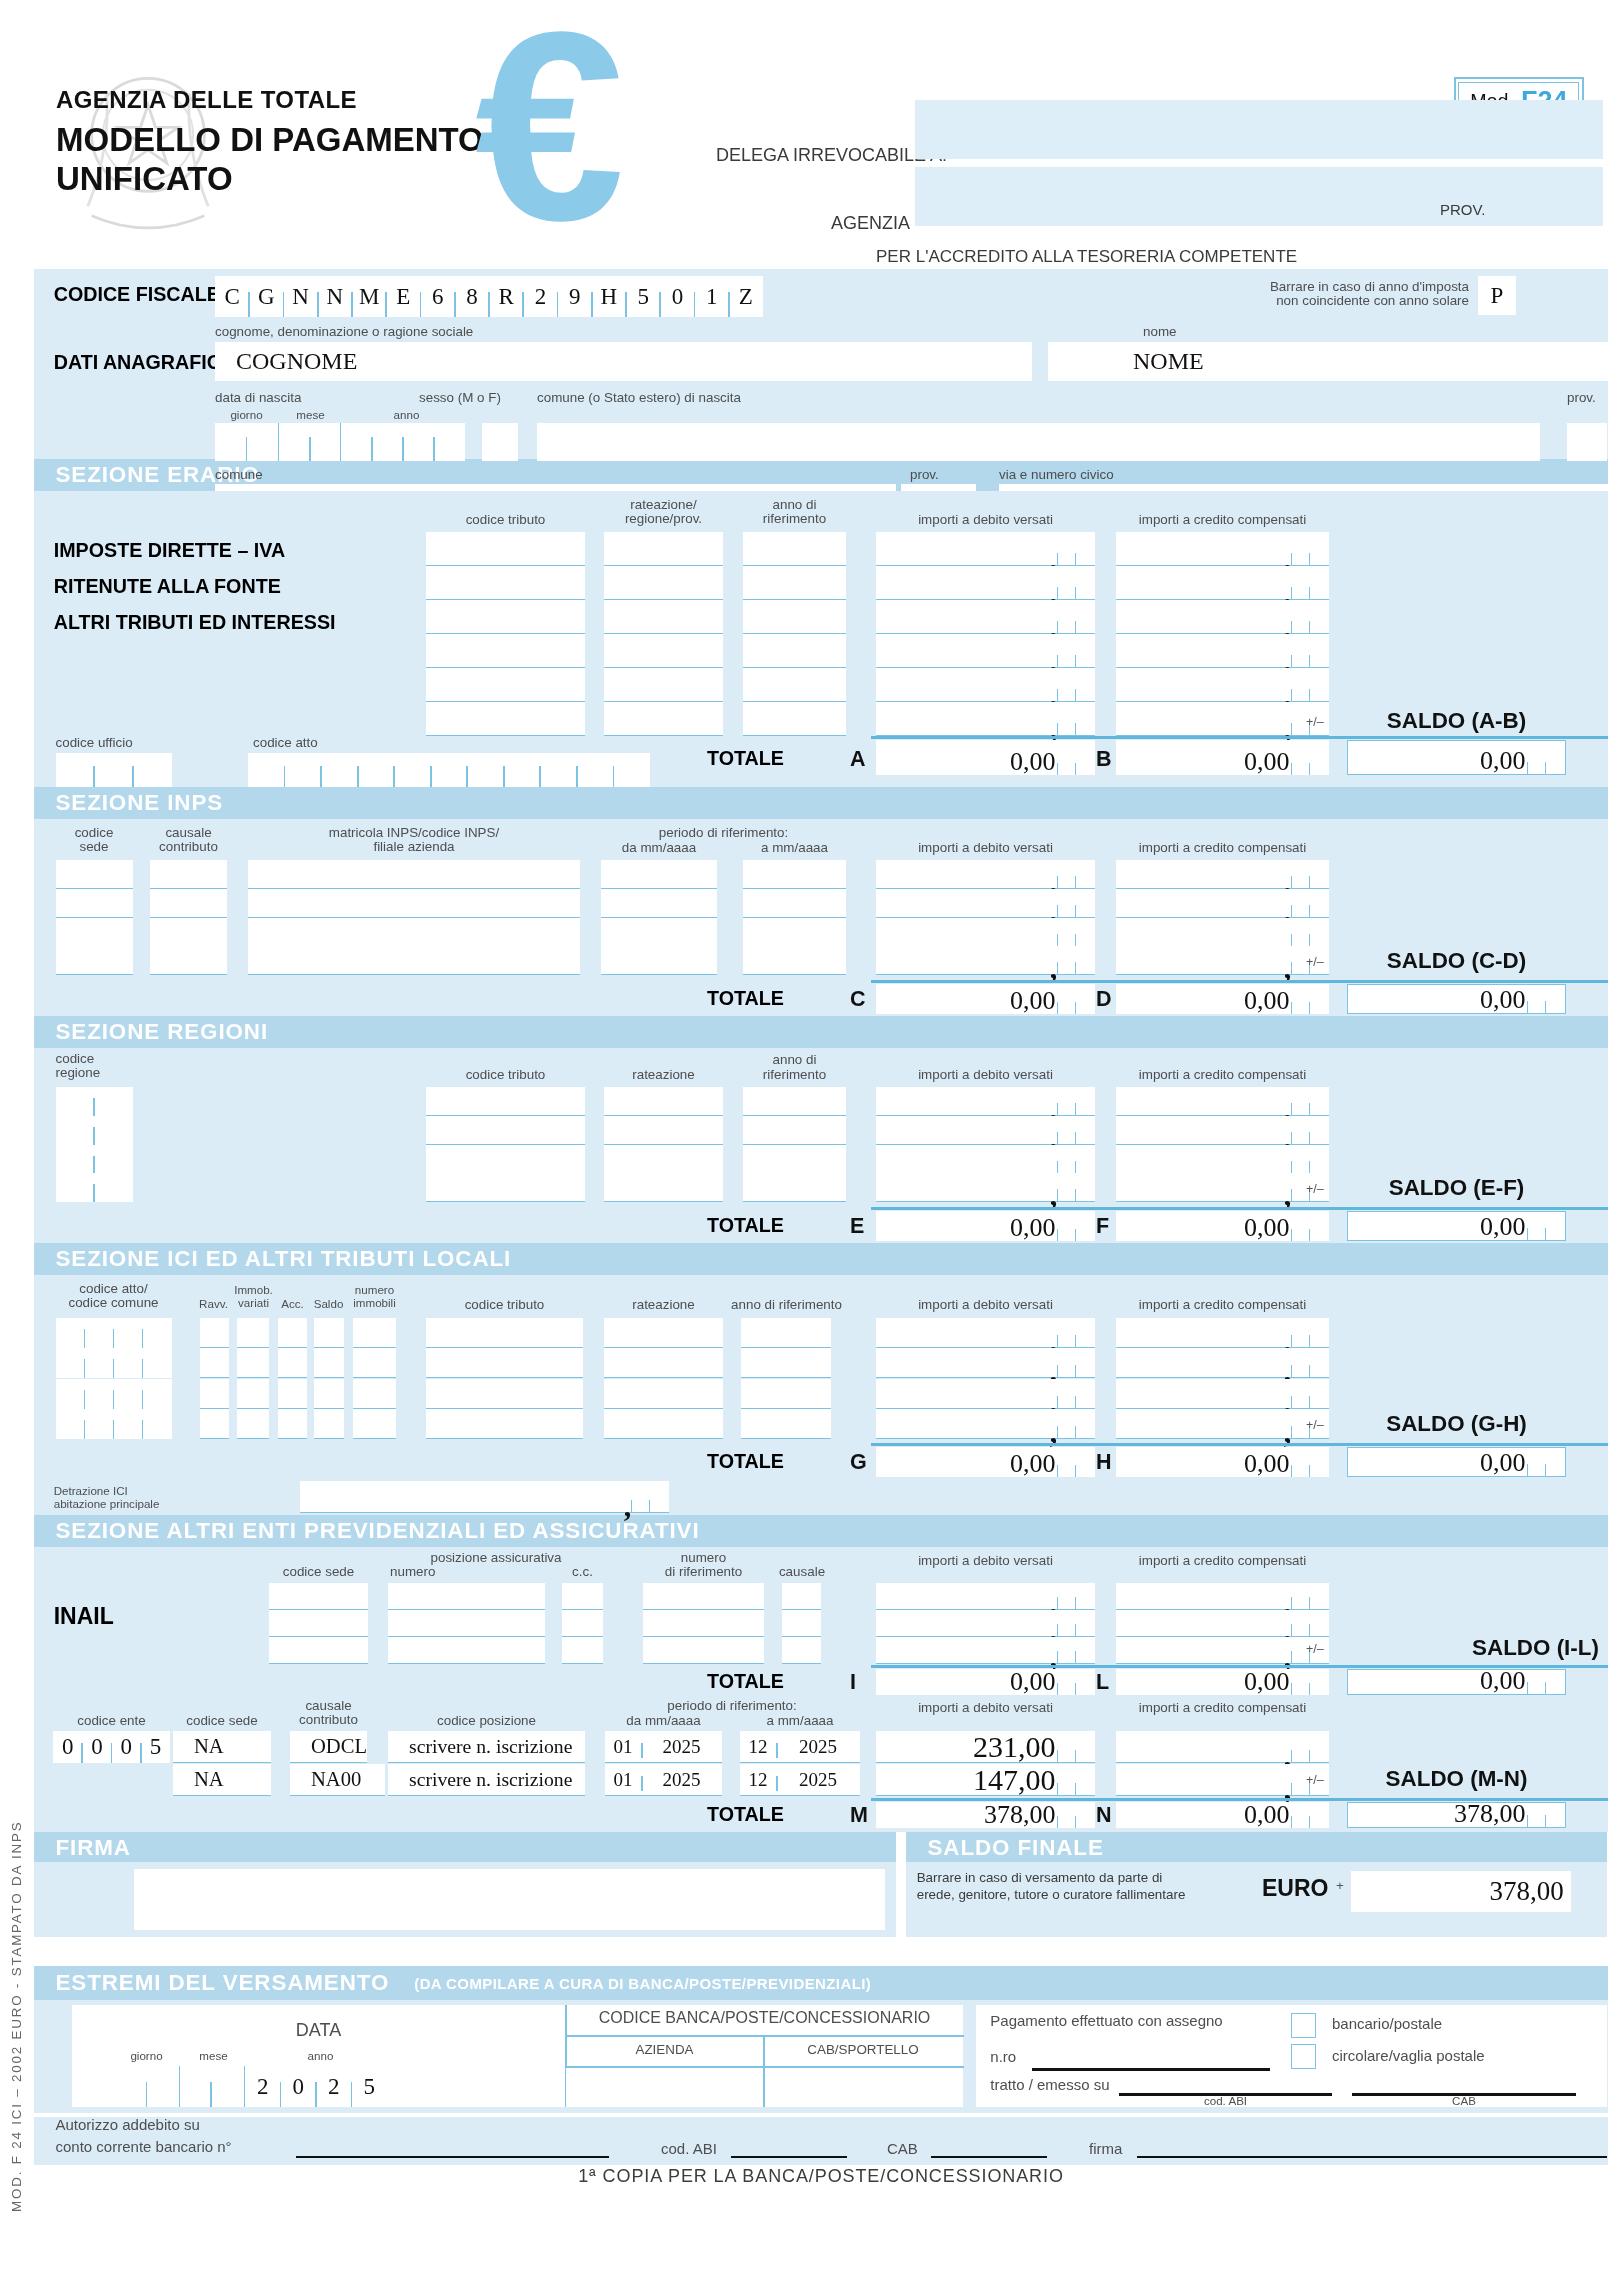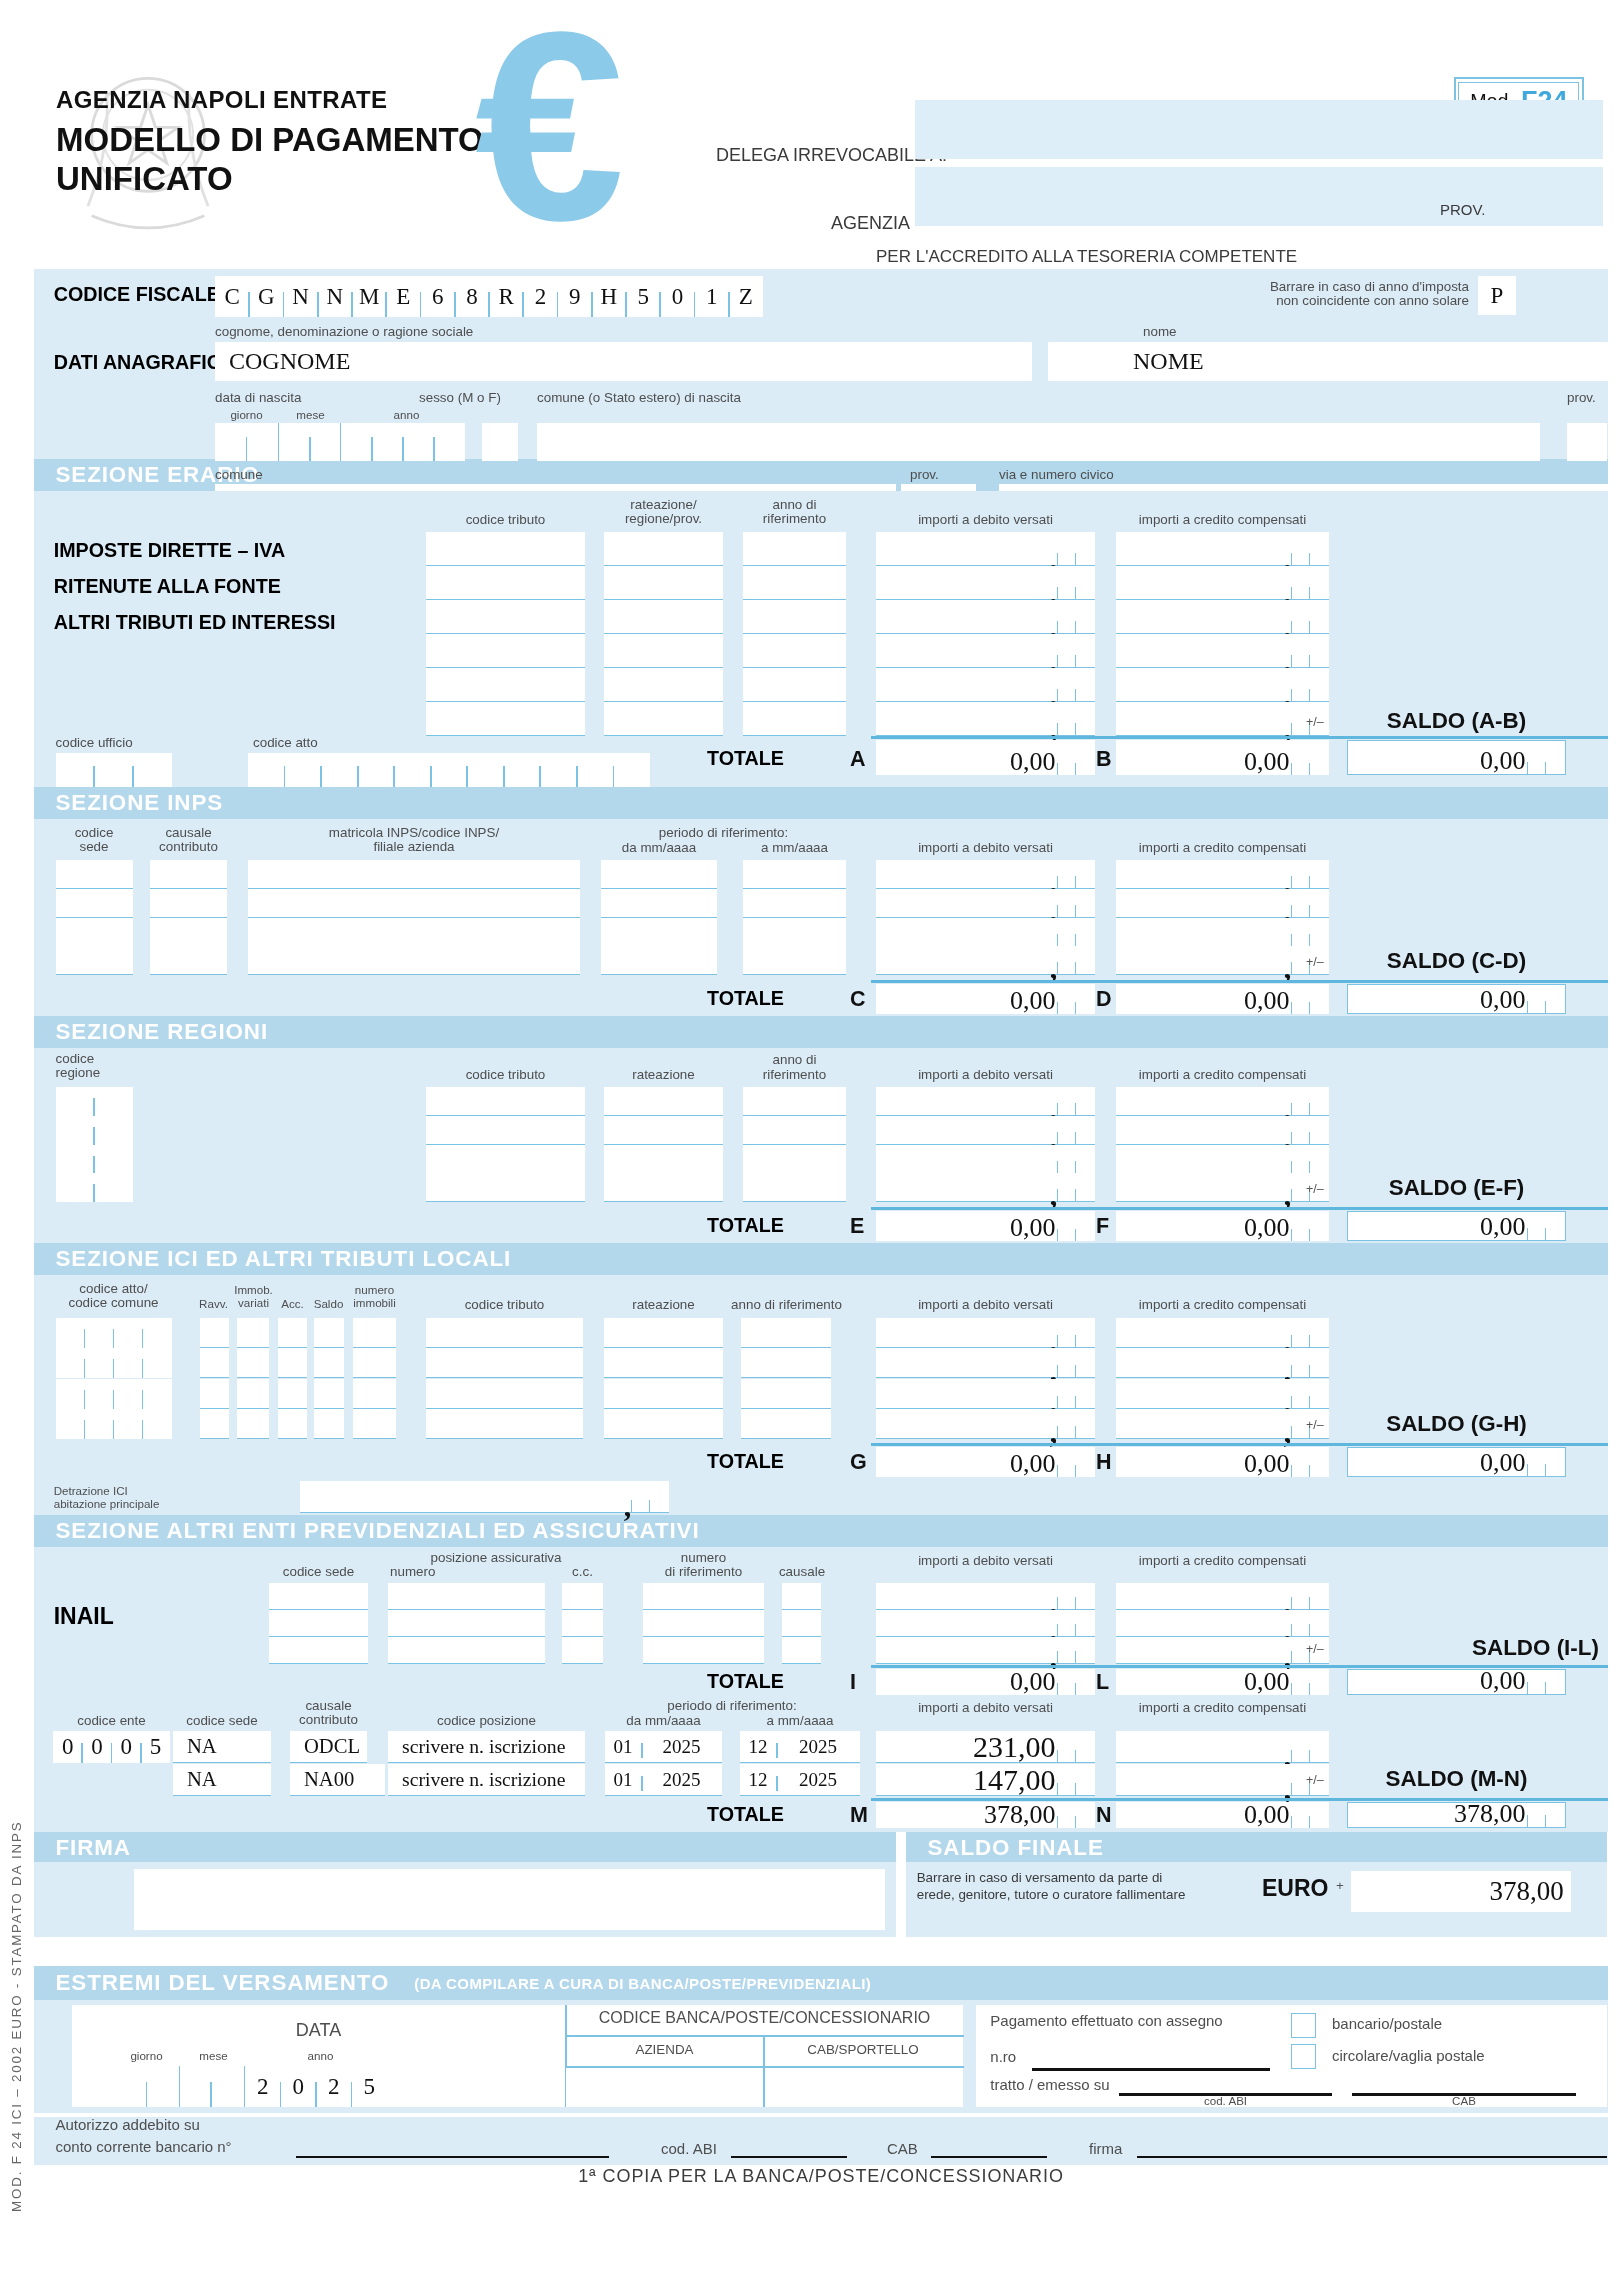--- a/index.html
+++ b/index.html
@@ -30,21 +30,21 @@
   .form{position:absolute;left:34px;top:269px;width:1574px}
   .bar{height:32px;background:var(--bar);color:#fff;font-weight:bold;font-size:22.4px;
        display:flex;align-items:center;padding-left:21.5px;letter-spacing:0.9px}
   .bar .sub{font-size:15px;margin-left:25px;letter-spacing:0.4px}
   .panel{position:relative;background:var(--panel)}
   .lbl{position:absolute;font-size:13.4px;color:var(--lbl);line-height:14.3px;white-space:pre-line}
   .lbl.ctr{text-align:center}
   .lbl.sm{font-size:11.6px;line-height:12.5px}
   .blbl{position:absolute;font-weight:bold;font-size:19.7px;color:#000;white-space:pre-line}
   .box{position:absolute;background:#fff;border-bottom:1.8px solid var(--bl)}
-  .bval{display:flex;align-items:center;height:100%;padding-left:14px;
+  .bval{display:flex;align-items:center;height:100%;padding-left:21px;
         font-family:"Liberation Serif",serif;font-size:20.6px}
   .cells{position:absolute;background:#fff;display:flex}
   .cells .cell{flex:1;position:relative;display:flex;align-items:center;justify-content:center;
         font-family:"Liberation Serif",serif;font-size:23px}
   .cells .cell+.cell::before{content:'';position:absolute;left:-0.9px;bottom:0;height:62%;width:1.8px;background:var(--bl)}
   .cells.gsep{border-left:1.8px solid var(--bl)}
   .row{position:absolute;left:0;right:0}
   .row .box,.row .amt,.row .pbox,.row .cells{top:0;height:100%}
   .amt{position:absolute;background:#fff;border-bottom:1.8px solid var(--bl);
        display:flex;align-items:flex-end;justify-content:flex-end;padding-right:1.8px}
@@ -84,21 +84,21 @@
 </head>
 <body>
 
 <svg class="emblem" width="188" height="224" viewBox="0 0 100 118">
   <circle cx="50" cy="52" r="30" fill="none" stroke="#bdbdbd" stroke-width="1.5"></circle>
   <circle cx="50" cy="52" r="24" fill="none" stroke="#c9c9c9" stroke-width="1"></circle>
   <path d="M50 36 L54 48 L66 48 L56 55 L60 67 L50 60 L40 67 L44 55 L34 48 L46 48 Z" fill="none" stroke="#bdbdbd" stroke-width="1.5"></path>
   <path d="M18 90 Q30 60 28 30 M82 90 Q70 60 72 30" fill="none" stroke="#c9c9c9" stroke-width="1.5"></path>
   <path d="M20 95 Q50 108 80 95" fill="none" stroke="#bdbdbd" stroke-width="1.5"></path>
 </svg>
-<div class="agency">AGENZIA NAPOLI ENTRATE</div>
+<div class="agency">AGENZIA DELLE TOTALE</div>
 <div class="mtitle">MODELLO DI PAGAMENTO
 UNIFICATO</div>
 <div class="euro-big">€</div>
 <div class="badge">
   <div class="badge-in">
     <span class="mod">Mod.</span>
     <span class="f24">F24</span>
   </div>
 </div>
 <div class="hlabel" style="left:716px;top:145px">DELEGA IRREVOCABILE A:</div>

